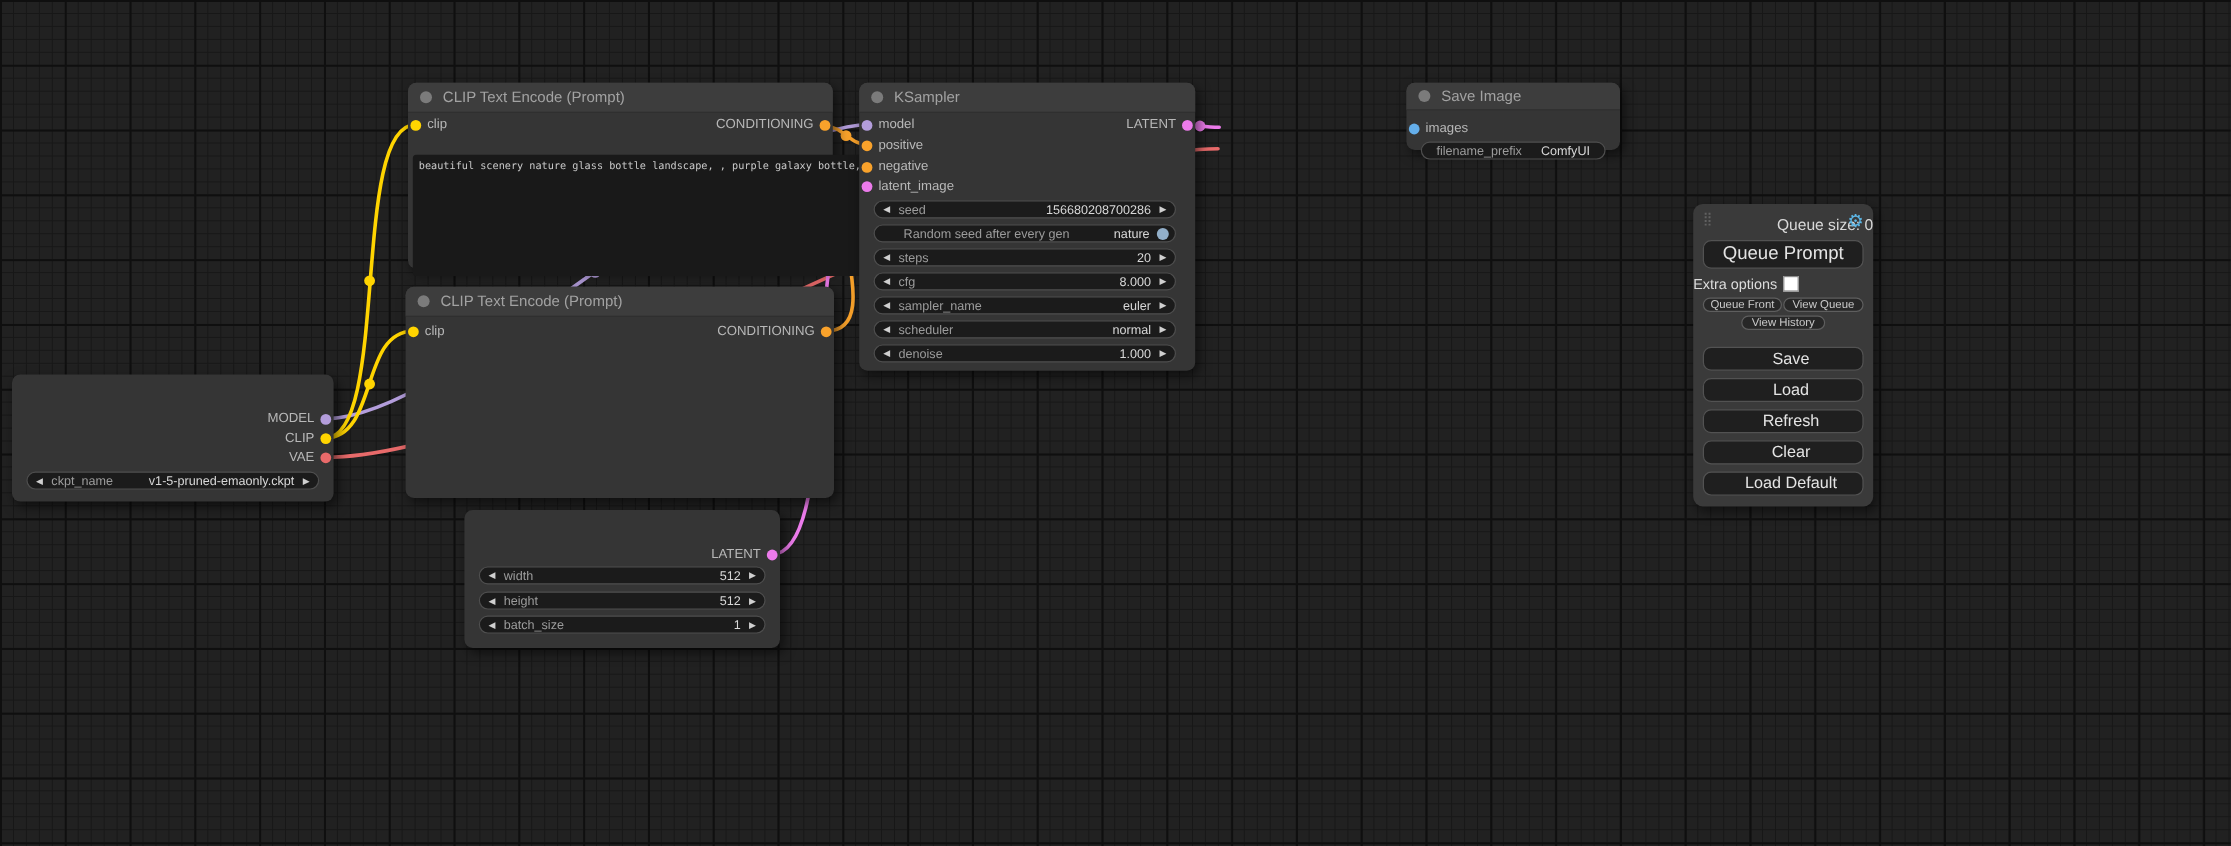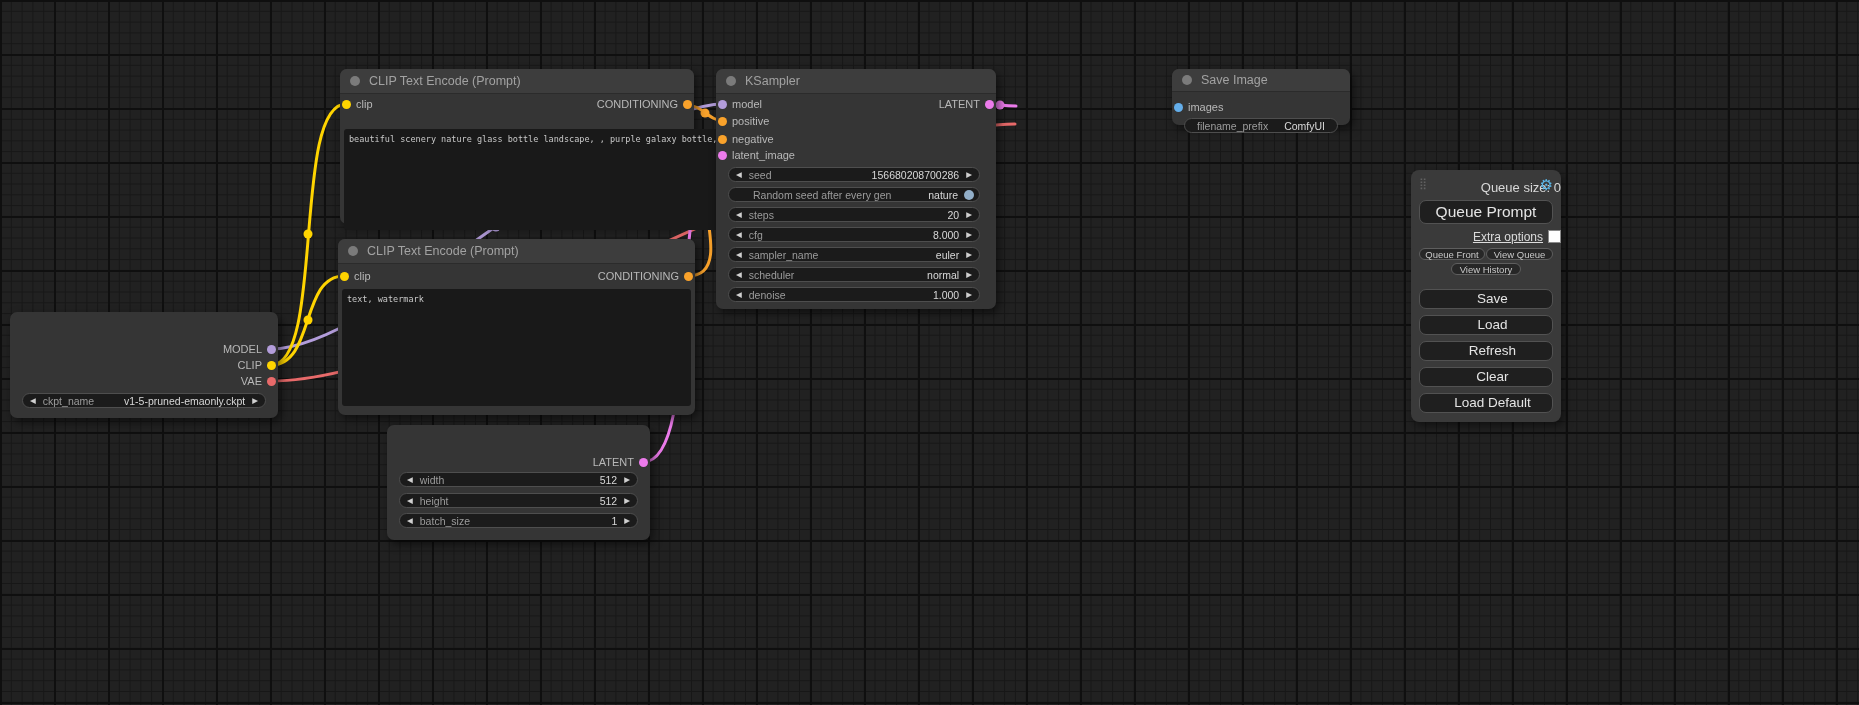--- a/index.html
+++ b/index.html
@@ -46,22 +46,22 @@
 
   .qpanel{position:absolute;left:1411px;top:170px;width:150px;height:252px;z-index:3;
           background:#3a3a3a;border-radius:8px;box-shadow:3px 4px 10px rgba(0,0,0,.5);}
   .qhandle{position:absolute;left:8px;top:6px;color:#616161;font-size:11px;line-height:14px;}
   .qtitle{position:absolute;left:0;right:0;top:10px;text-align:right;font-size:13px;color:#d8d8d8;}
   .qgear{position:absolute;right:8px;top:7px;color:#5CB6E6;font-size:15px;line-height:15px;}
   .qbtn{position:absolute;background:#1f1f1f;border:1px solid #525252;border-radius:7px;
         color:#e4e4e4;text-align:center;box-sizing:border-box;cursor:default;}
   .qbtn.main{left:8px;right:8px;top:30px;height:24px;font-size:15.5px;line-height:22px;}
   .qbtn.big{left:8px;right:8px;height:20px;font-size:13.5px;line-height:18px;padding-left:13px;}
-  .qextra{position:absolute;left:0;right:0;top:60px;height:13px;text-align:right;
-          font-size:12px;color:#dcdcdc;line-height:13px;text-decoration:underline;}
+  .qextra{position:absolute;left:0;right:0;top:60px;height:13px;text-align:left;
+          font-size:12px;color:#dcdcdc;line-height:13px;}
   .qcheck{display:inline-block;width:11px;height:11px;background:#ffffff;border:1px solid #8a8a8a;
           vertical-align:-2px;margin-left:5px;}
   .qpill{position:absolute;background:#272727;border:1px solid #5e5e5e;border-radius:7px;
          font-size:9.5px;color:#c9c9c9;text-align:center;height:12px;line-height:11px;box-sizing:border-box;}
 </style>
 </head>
 <body>
 
 <div class="canvas">
 
@@ -124,21 +124,20 @@
     <div class="ntitle">
       <span class="tdot"></span>
       <span class="ttext">CLIP Text Encode (Prompt)</span>
     </div>
     <div class="iorow" style="top:29px">
       <span class="port in p-clip"></span>
       <span class="ilabel">clip</span>
       <span class="olabel">CONDITIONING</span>
       <span class="port out p-cond"></span>
     </div>
-    <div class="prompt" style="left:4px;top:50px;width:349px;height:117px">text, watermark</div>
   </div>
 
   <div class="node" style="left:387px;top:425px;width:263px;height:115px">
     <div class="iorow" style="top:29px">
       <span class="olabel">LATENT</span>
       <span class="port out p-latent"></span>
     </div>
     <div class="widget" style="left:12px;top:47px;width:239px">
       <span class="warr">◀</span>
       <span class="wlabel">width</span>

